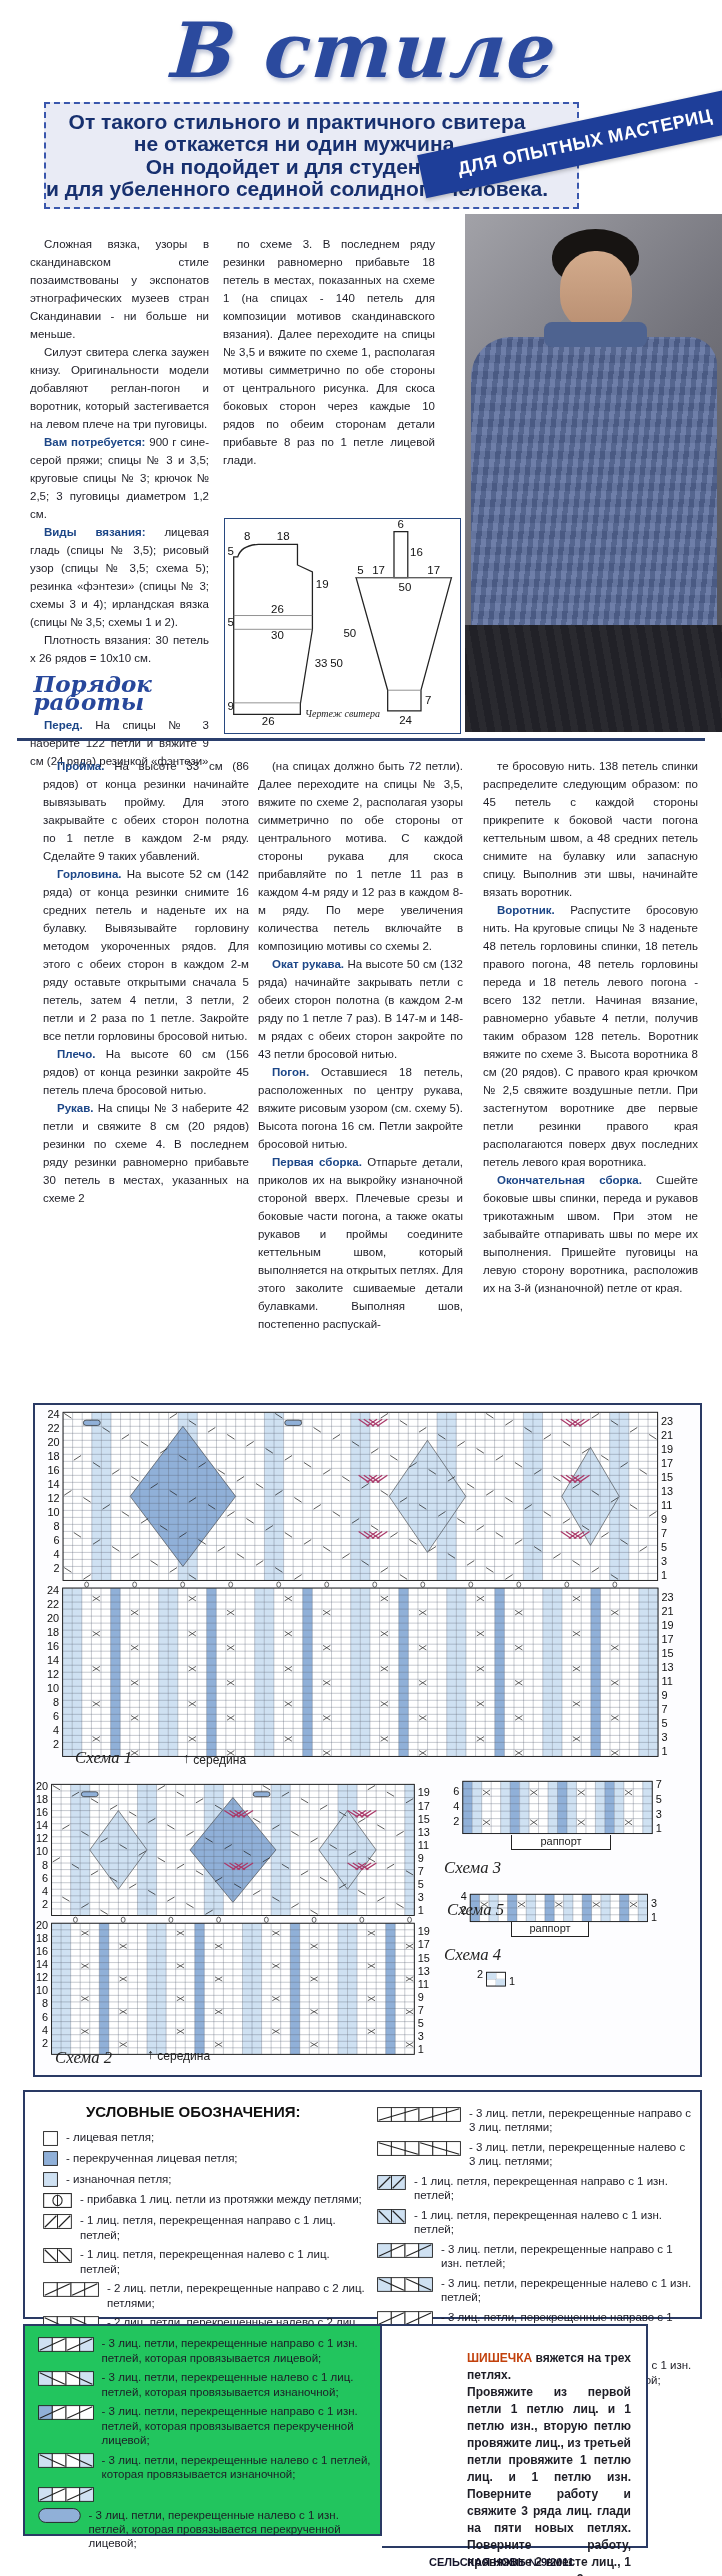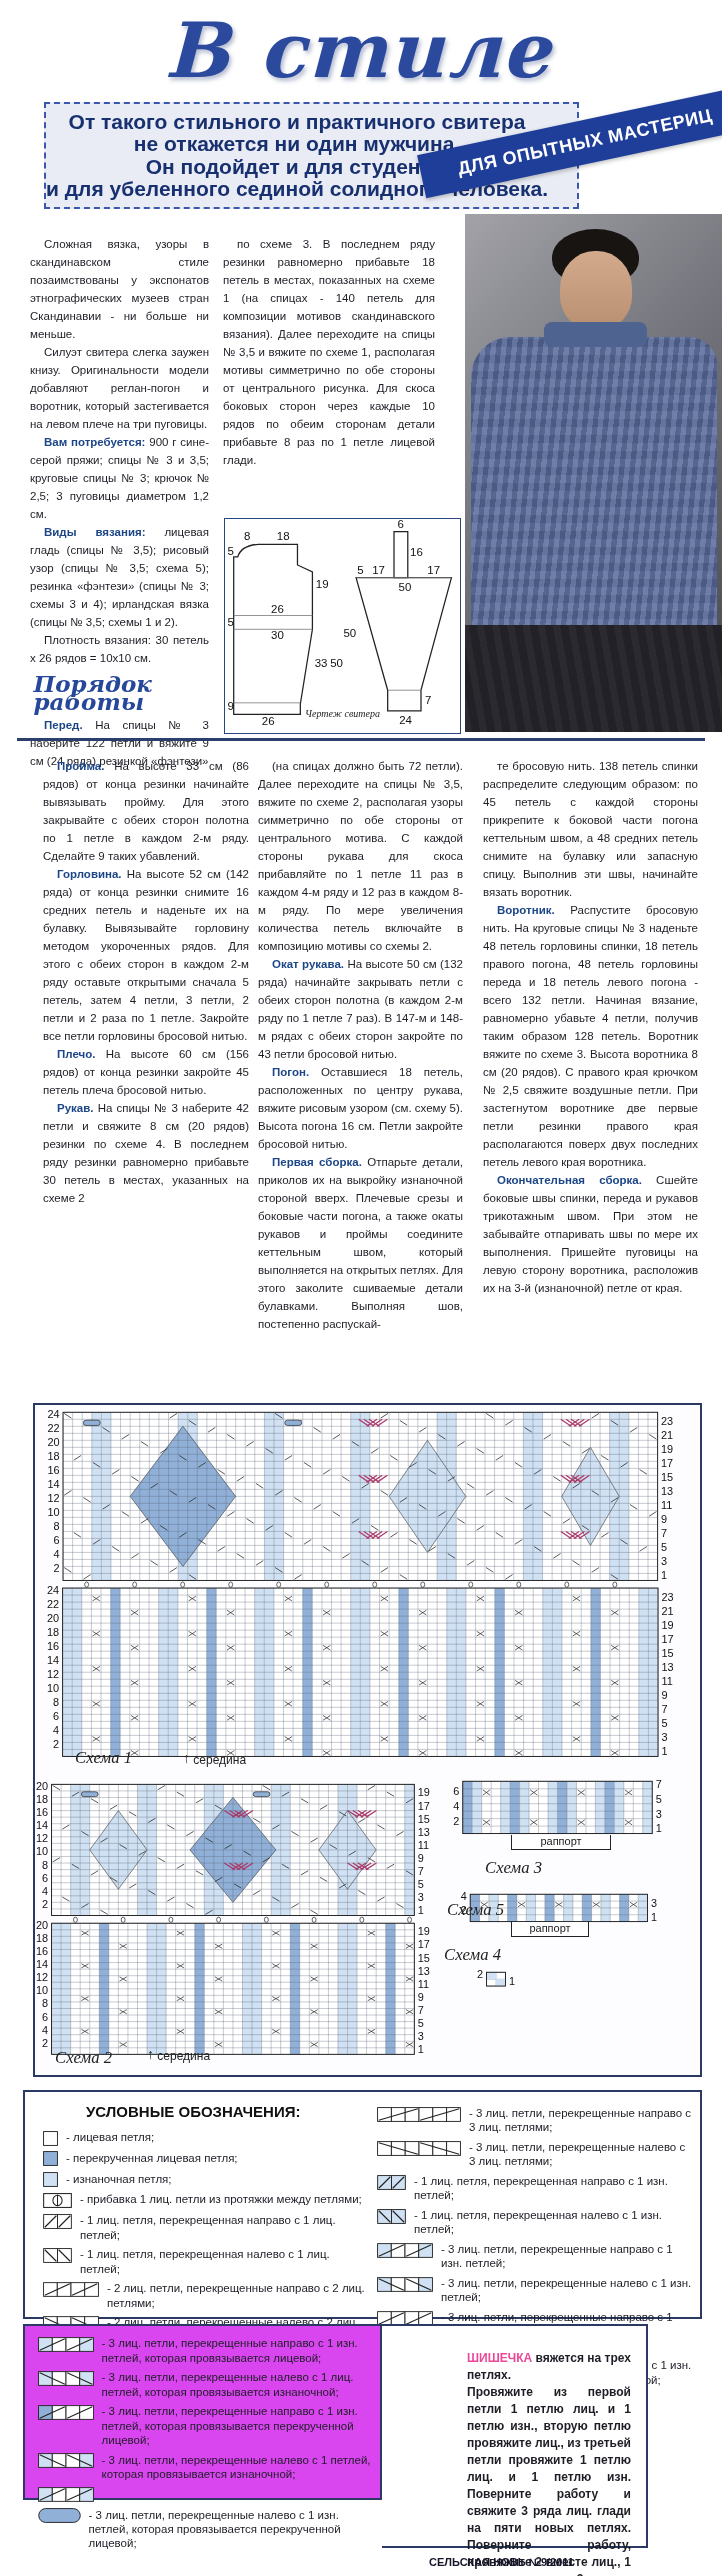--- a/index.html
+++ b/index.html
@@ -56,26 +56,26 @@
   .chart-label{font-family:"Liberation Serif",serif;font-style:italic;font-size:16.7px;color:#222;}
   .mid-label{font-size:12px;color:#222;}
   .mid-label .arr{display:inline-block;transform:translateY(-1.1px);font-size:14px;}
   .rapport{border:1.2px solid #222;border-top:none;text-align:center;font-size:11px;color:#222;
         background:rgba(255,255,255,.85);}
   
   #leg1{left:23px;top:2090px;width:679px;height:229px;border:2.3px solid #2a3a64;box-sizing:border-box;background:#fff;}
   #leg1-title{left:86px;top:2103px;font-weight:bold;font-size:15px;color:#111;}
   #leg1-left{left:43px;top:2130px;width:322px;}
   #leg1-right{left:377px;top:2106px;width:316px;}
-  #leg2{left:23px;top:2324px;width:359px;height:176px;border:2.3px solid #2a3a64;box-sizing:border-box;background:#d946ef;padding:10.4px 8px 0 12.6px;}
+  #leg2{left:23px;top:2324px;width:359px;height:212px;border:2.3px solid #2a3a64;box-sizing:border-box;background:#22c55e;padding:10.4px 8px 0 12.6px;}
   #bobble-box{left:382px;top:2324px;width:266px;height:224px;border:2.3px solid #2a3a64;border-left:none;
         box-sizing:border-box;background:#fff;}
   #bobble-text{position:absolute;left:85px;top:11.5px;width:164px;font-weight:bold;font-size:12px;
         line-height:17px;text-align:justify;white-space:pre-line;}
-  .bob-lead{color:#ec4899;font-weight:bold;}
+  .bob-lead{color:#c2410c;font-weight:bold;}
   .leg-item{display:flex;gap:8px;margin-bottom:5.2px;align-items:flex-start;}
   .leg-item svg{flex:0 0 auto;margin-top:0.6px;}
   .leg-text{font-size:11.5px;line-height:14.4px;}
   
   #footer{left:345px;top:2556px;width:313px;text-align:center;font-weight:bold;font-size:11px;color:#14142a;}
   svg text{font-family:"Liberation Sans",sans-serif;}
 </style>
 </head>
 <body>
 
@@ -858,21 +858,21 @@
       <rect x="34" y="4" width="330" height="91" fill="none" stroke="#1c1c1c" stroke-width="1.6"></rect>
       <text x="370" y="15.049999999999999" font-size="19" fill="#111" text-anchor="start">7</text>
       <text x="28" y="28.049999999999997" font-size="19" fill="#111" text-anchor="end">6</text>
       <text x="370" y="41.05" font-size="19" fill="#111" text-anchor="start">5</text>
       <text x="28" y="54.05" font-size="19" fill="#111" text-anchor="end">4</text>
       <text x="370" y="67.05" font-size="19" fill="#111" text-anchor="start">3</text>
       <text x="28" y="80.05" font-size="19" fill="#111" text-anchor="end">2</text>
       <text x="370" y="93.05" font-size="19" fill="#111" text-anchor="start">1</text>
     </svg></div>
 <div class="abs rapport" style="left:511px;top:1835px;width:98px;height:14.4px;">раппорт</div>
-<div class="abs chart-label" style="left:444px;top:1858px;margin-left:41px;">Схема 3</div>
+<div class="abs chart-label" style="left:444px;top:1858px;">Схема 3</div>
 <div class="abs" id="s4g" style="left:450px;top:1892px;"><svg width="218" height="33" viewBox="0 0 380 58">
       <rect x="34" y="4" width="311.59999999999997" height="48" fill="#fff"></rect>
       <rect x="34" y="4" width="16.4" height="48" fill="#90b0d8"></rect>
       <rect x="66.8" y="4" width="16.4" height="48" fill="#cfe1f2"></rect>
       <rect x="99.6" y="4" width="16.4" height="48" fill="#90b0d8"></rect>
       <rect x="132.39999999999998" y="4" width="16.4" height="48" fill="#cfe1f2"></rect>
       <rect x="165.2" y="4" width="16.4" height="48" fill="#90b0d8"></rect>
       <rect x="198" y="4" width="16.4" height="48" fill="#cfe1f2"></rect>
       <rect x="230.79999999999998" y="4" width="16.4" height="48" fill="#90b0d8"></rect>
       <rect x="263.59999999999997" y="4" width="16.4" height="48" fill="#cfe1f2"></rect>

